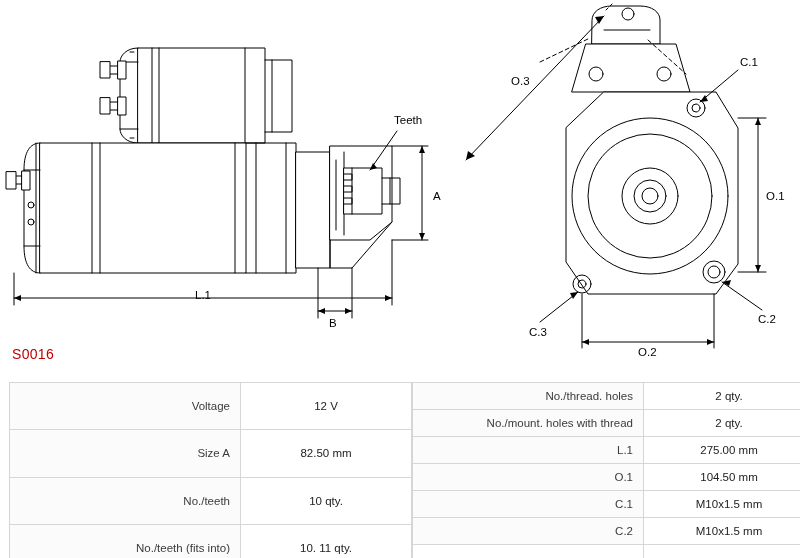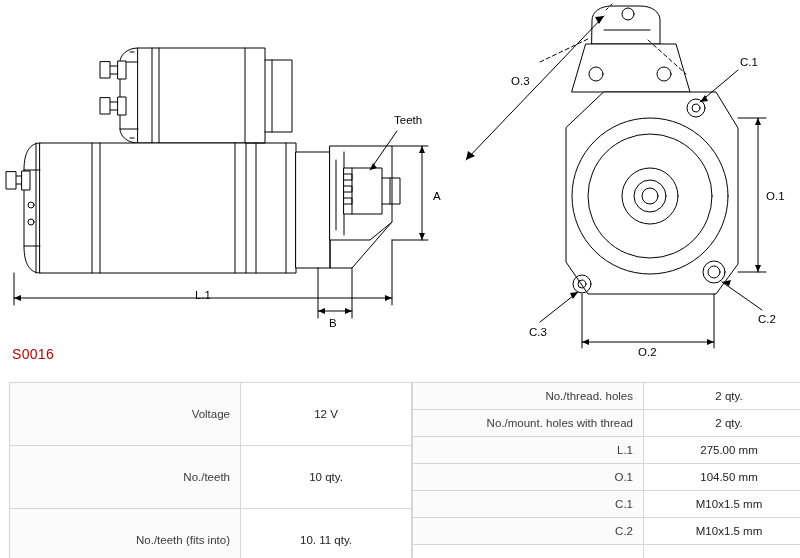--- a/index.html
+++ b/index.html
@@ -259,20 +259,24 @@
 
   <div class="tables">
 
     <table class="spec">
       <tbody>
         <tr>
           <td class="lbl">Voltage</td>
           <td class="val">12 V</td>
         </tr>
         <tr>
+          <td class="lbl">Size A</td>
+          <td class="val">82.50 mm</td>
+        </tr>
+        <tr>
           <td class="lbl">No./teeth</td>
           <td class="val">10 qty.</td>
         </tr>
         <tr>
           <td class="lbl">No./teeth (fits into)</td>
           <td class="val">10. 11 qty.</td>
         </tr>
       </tbody>
     </table>
 

